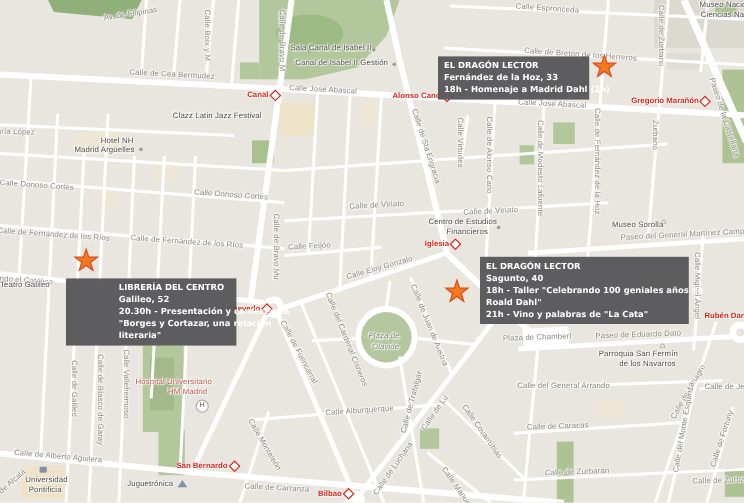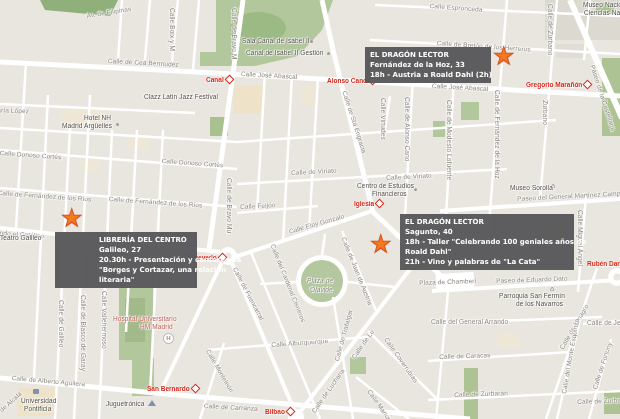--- a/index.html
+++ b/index.html
@@ -283,30 +283,30 @@
     </div>
   <div class="layer" id="star-layer">
       <div class="star" style="left: 493px; top: 44px;">★</div>
       <div class="star" style="left: 370px; top: 232px;">★</div>
       <div class="star" style="left: 61px; top: 206px;">★</div>
     </div>
   <div class="layer" id="event-layer">
       <div class="event" style="left: 365px; top: 47px; width: 126px;">
         <div class="ev-line">EL DRAGÓN LECTOR</div>
         <div class="ev-line">Fernández de la Hoz, 33</div>
-        <div class="ev-line">18h - Austria a Roald Dahl (2h)</div>
+        <div class="ev-line">18h - Homenaje a Madrid Dahl (2h)</div>
       </div>
       <div class="event" style="left: 400px; top: 214px; width: 174px;">
         <div class="ev-line">EL DRAGÓN LECTOR</div>
         <div class="ev-line">Sagunto, 40</div>
         <div class="ev-line">18h - Taller "Celebrando 100 geniales años de</div>
         <div class="ev-line">Roald Dahl"</div>
         <div class="ev-line">21h - Vino y palabras de "La Cata"</div>
       </div>
       <div class="event" style="left: 55px; top: 232px; width: 142px; padding-left: 44px;">
         <div class="ev-line">LIBRERÍA DEL CENTRO</div>
-        <div class="ev-line">Galileo, 27</div>
+        <div class="ev-line">Galileo, 52</div>
         <div class="ev-line">20.30h - Presentación y conferencia</div>
         <div class="ev-line">"Borges y Cortazar, una relación</div>
         <div class="ev-line">literaria"</div>
       </div>
     </div>
 </div>
 
 </body></html>

